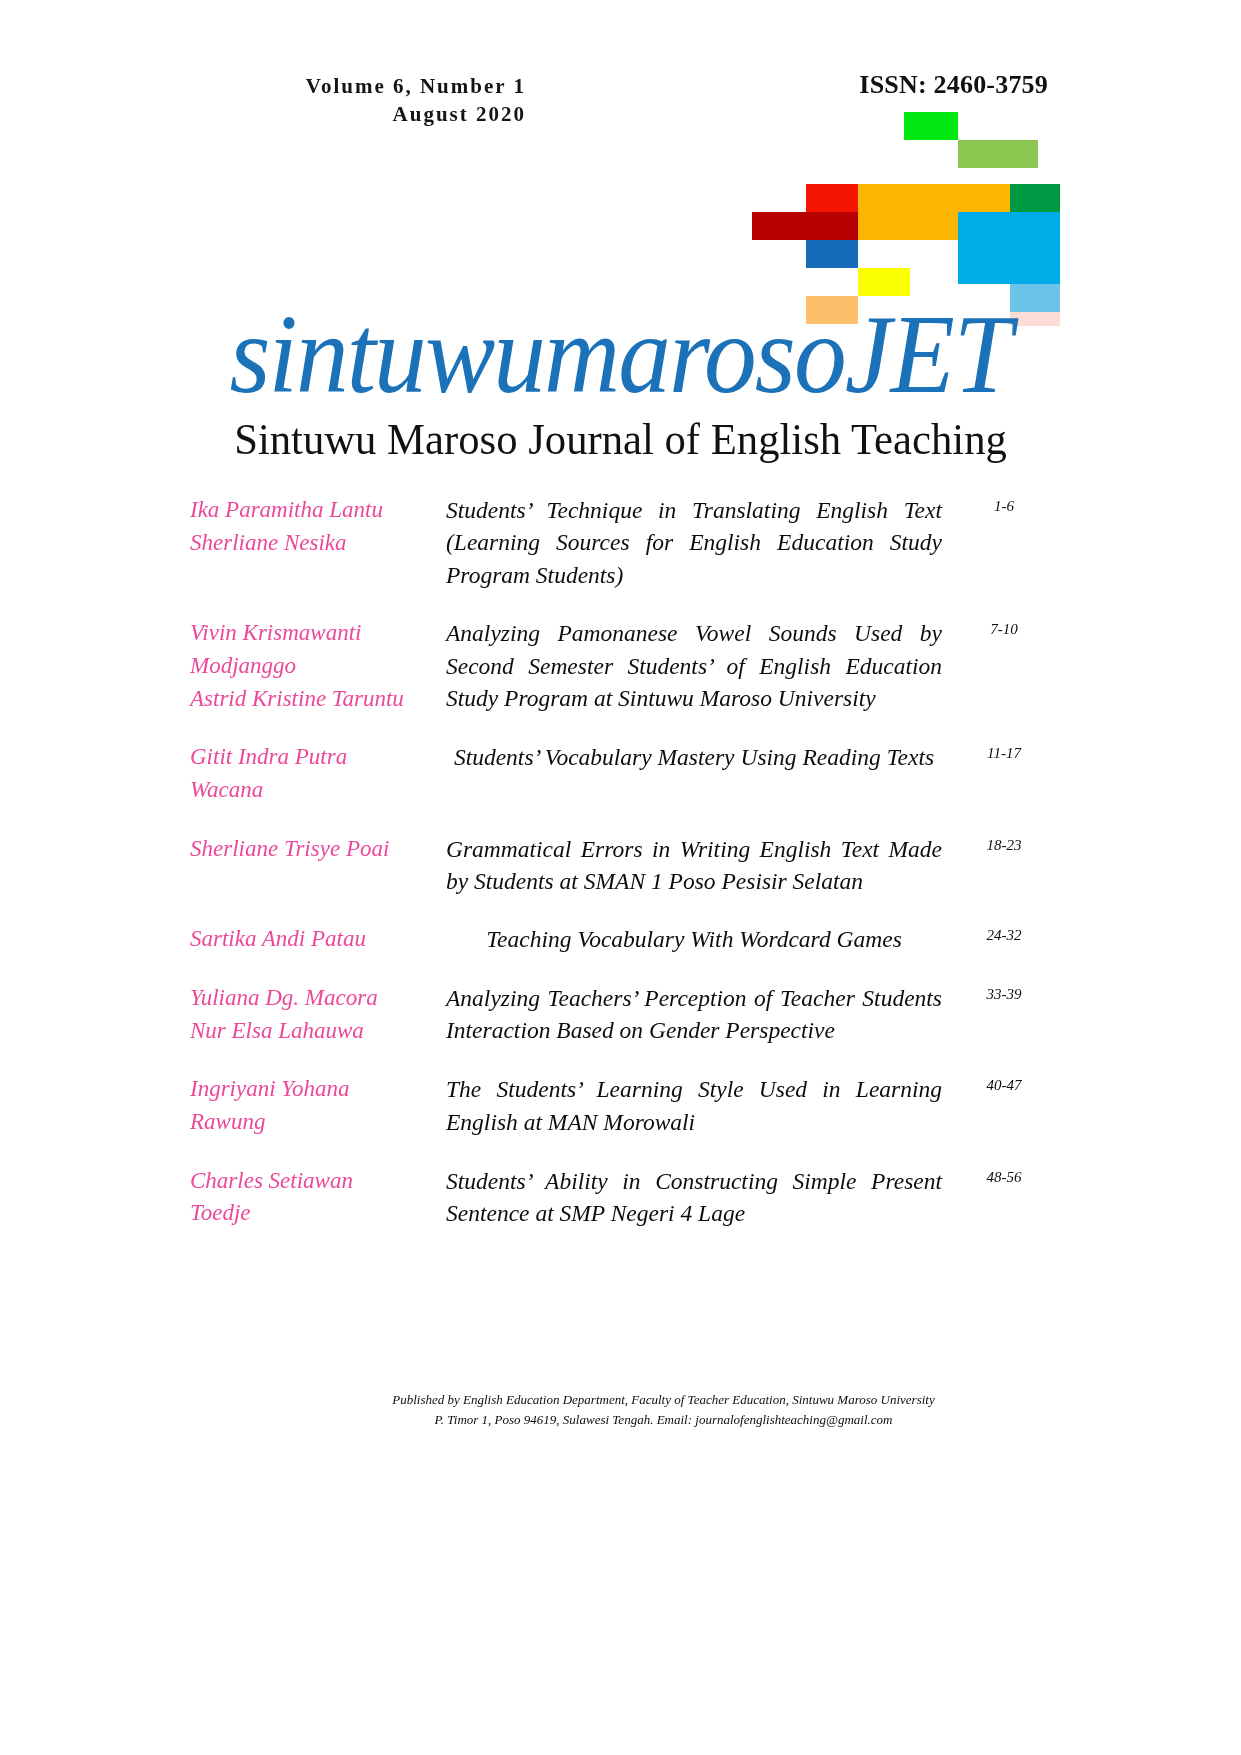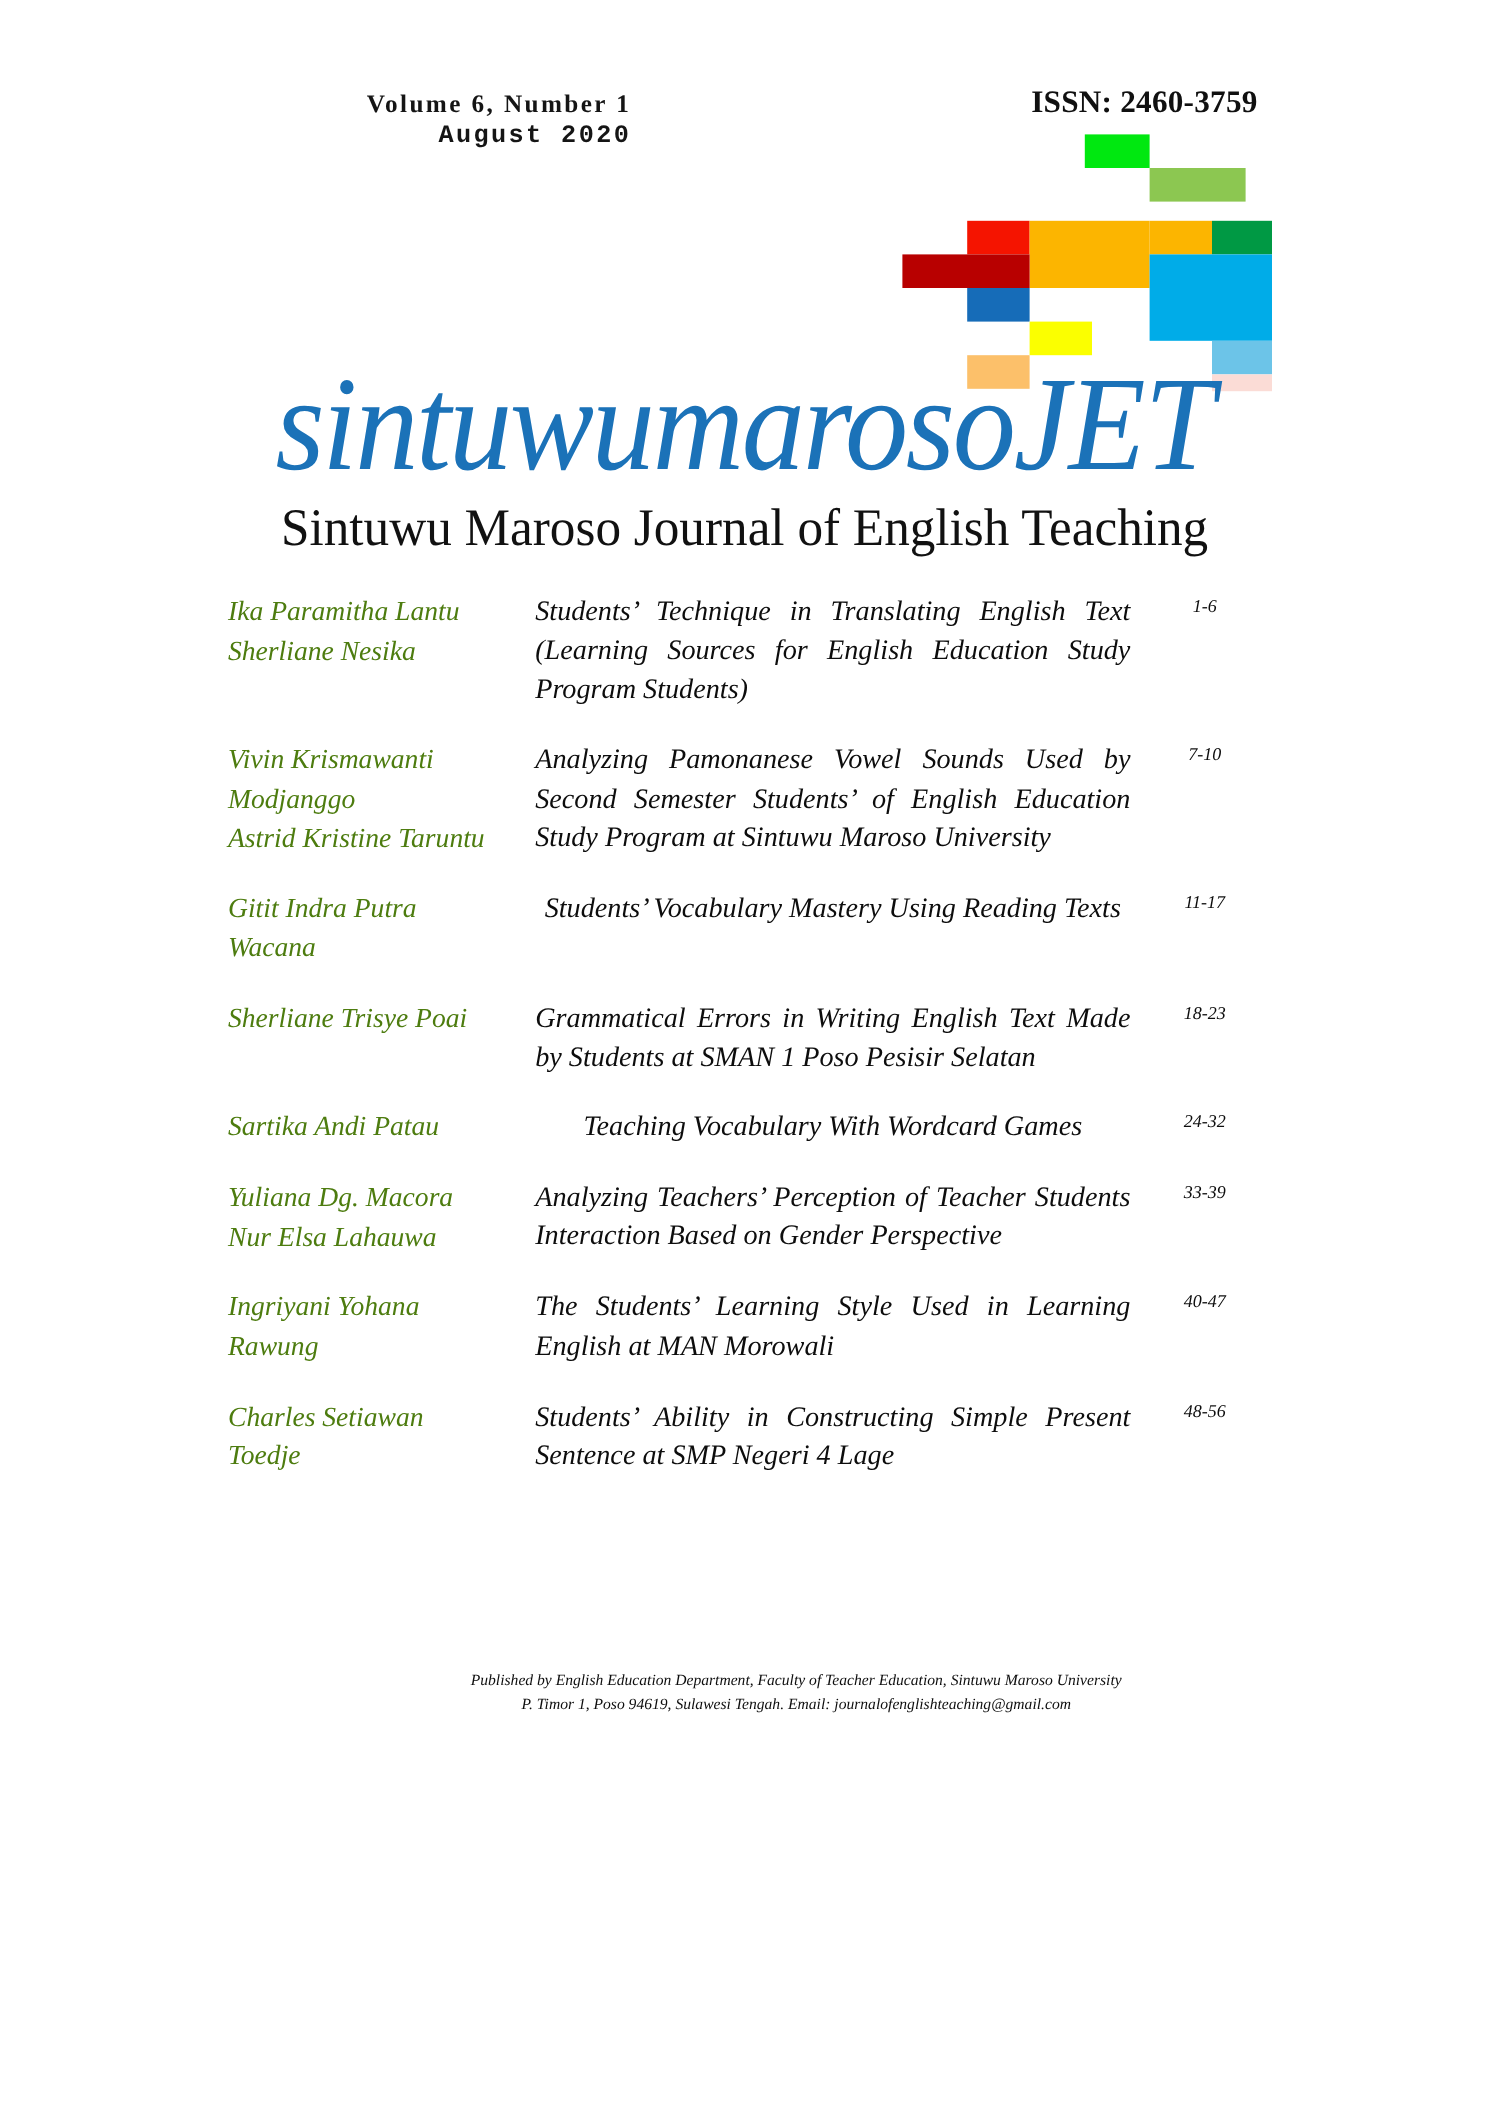--- a/index.html
+++ b/index.html
@@ -24,21 +24,21 @@
     top: 72px;
     width: 330px;
     text-align: right;
     font-family: "Liberation Serif", "DejaVu Serif", serif;
     font-size: 21px;
     font-weight: bold;
     letter-spacing: 2.0px;
     line-height: 1.35;
     color: #151515;
   }
-  .volume-line2 { display: block; font-family: Liberation Mono, monospace; }
+  .volume-line2 { display: block; }
 
   .issn {
     position: absolute;
     right: 193px;
     top: 70px;
     font-family: "Liberation Serif", "DejaVu Serif", serif;
     font-size: 26px;
     font-weight: 600;
     color: #101010;
     letter-spacing: 0.2px;
@@ -101,21 +101,21 @@
     display: flex;
     align-items: flex-start;
     margin-bottom: 26px;
   }
   .toc-authors {
     width: 256px;
     flex: 0 0 256px;
     font-style: italic;
     font-size: 23px;
     line-height: 1.42;
-    color: #4d7c0f;
+    color: #ec4899;
     padding-right: 8px;
     box-sizing: border-box;
   }
   .toc-authors .auth-line { display: block; }
   .toc-title {
     flex: 1 1 auto;
     font-style: italic;
     font-size: 23.5px;
     line-height: 1.38;
     color: #0d0d0d;

